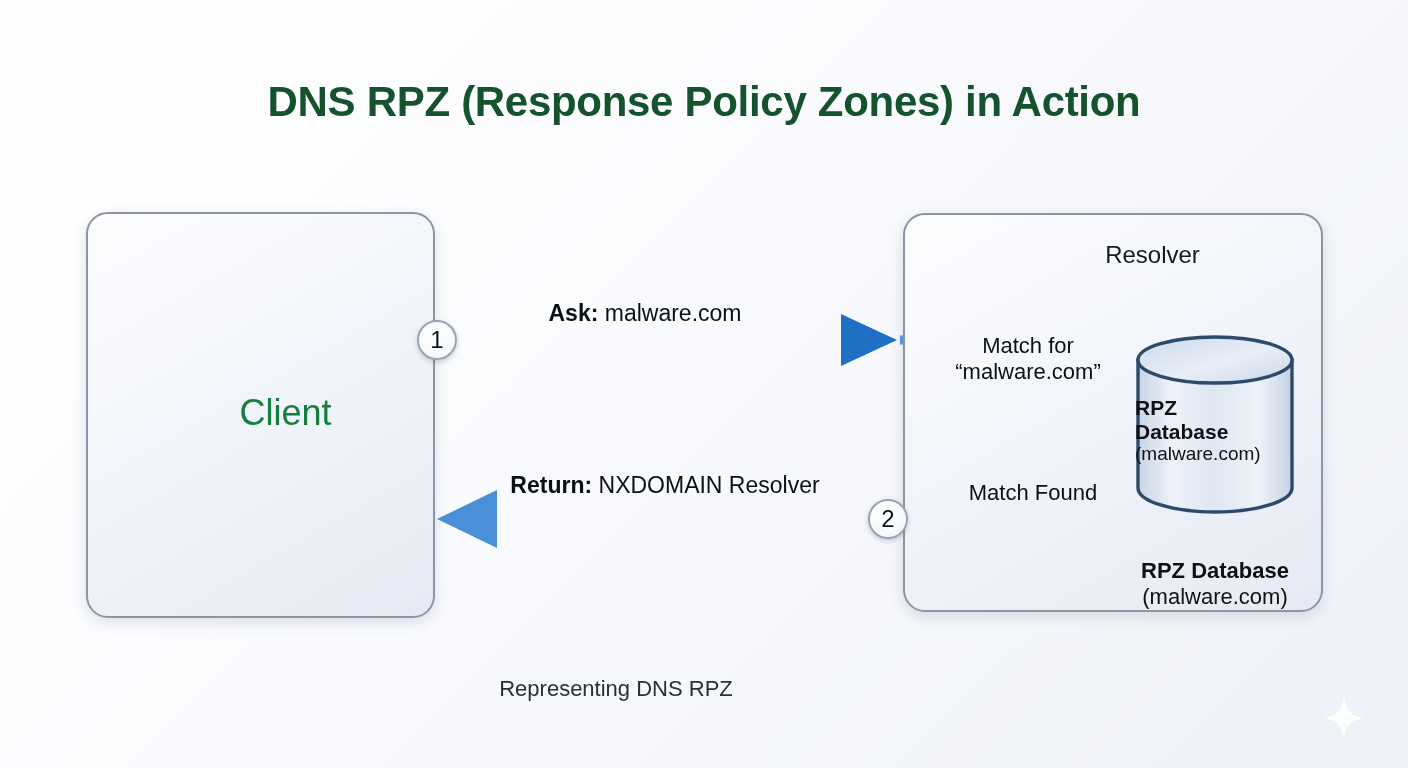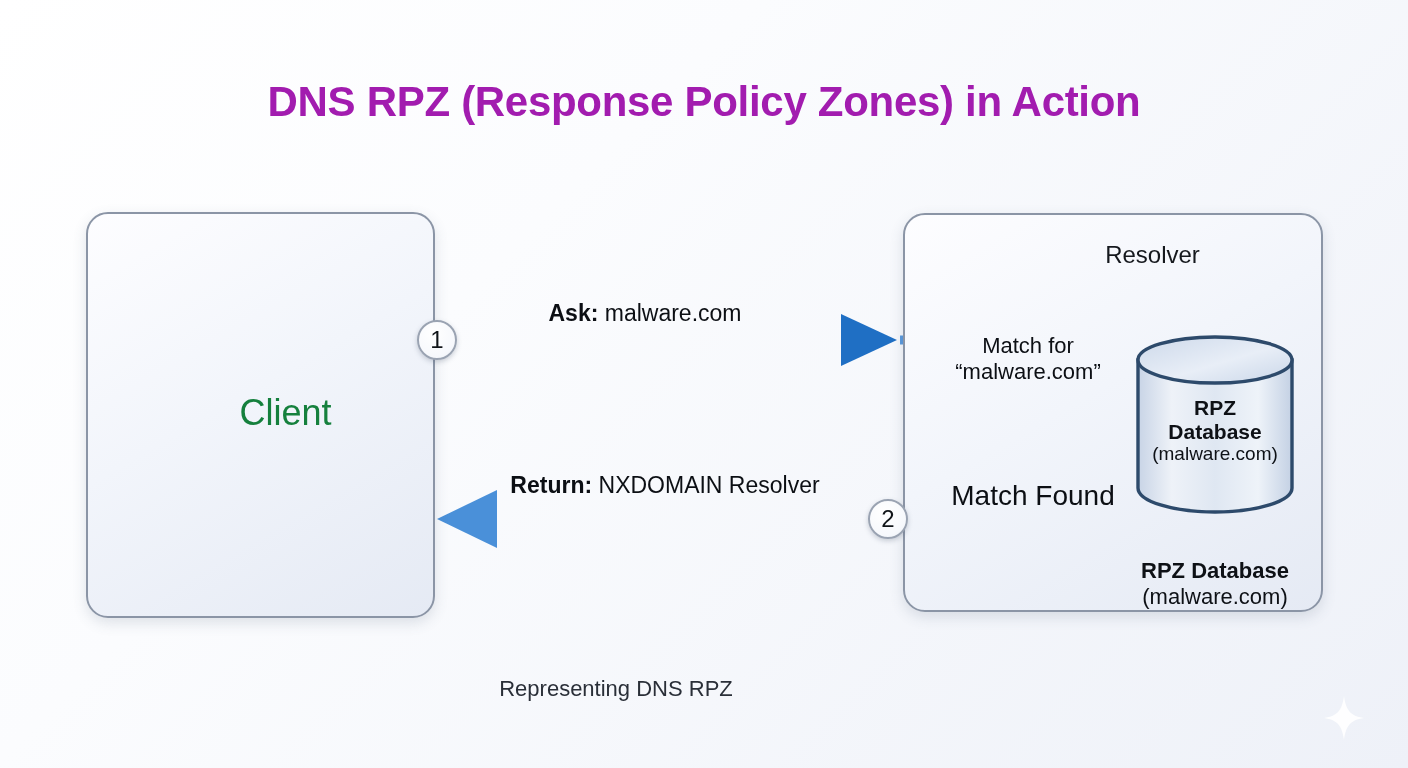--- a/index.html
+++ b/index.html
@@ -8,21 +8,21 @@
     font-family:"Liberation Sans","DejaVu Sans",sans-serif;
     background:linear-gradient(135deg,#ffffff 0%,#fbfcfe 35%,#eef1f8 100%);
     position:relative;
   }
   .stage{position:absolute;inset:0;}
   .abs{position:absolute;}
 
   
   #title{
     left:0;top:78px;width:1408px;text-align:center;
-    font-size:42px;font-weight:bold;color:#a21caf;
+    font-size:42px;font-weight:bold;color:#14532d;
     letter-spacing:-0.3px;
   }
 
   
   .node-box{
     border:2px solid #8b95a6;
     border-radius:22px;
     background:linear-gradient(150deg,#fdfdff 0%,#f2f5fb 45%,#e5eaf4 100%);
     box-shadow:0 5px 14px rgba(70,85,110,.16);
     box-sizing:border-box;
@@ -35,21 +35,21 @@
     font-size:36px;color:#15803d;
   }
   #resolver-label{
     left:903px;top:241px;width:499px;text-align:center;
     font-size:24px;color:#15181d;
   }
 
   
   #cylinder{left:1135px;top:335px;width:160px;height:178px;}
   #cyl-text{
-    left:1135px;top:396px;width:160px;text-align:center;
+    left:1135px;top:396px;width:160px;text-align:left;
     line-height:1.13;color:#0e1116;
   }
   #cyl-text .l1,#cyl-text .l2{font-size:21px;font-weight:bold;display:block;}
   #cyl-text .l3{font-size:19px;display:block;}
 
   #db-caption{
     left:1100px;top:522px;width:230px;text-align:center;line-height:1.18;
     color:#0e1116;
     margin-top:36px;
   }
@@ -58,21 +58,21 @@
 
   
   .flow-label{color:#0c0f14;}
   .flow-label b{font-weight:bold;}
 
   #lbl-ask{left:440px;top:300px;width:410px;text-align:center;font-size:23px;}
   #lbl-return{left:440px;top:472px;width:450px;text-align:center;font-size:23px;}
   #lbl-check{
     left:938px;top:333px;width:180px;text-align:center;font-size:22px;line-height:1.2;
   }
-  #lbl-match{left:948px;top:480px;width:170px;text-align:center;font-size:28px;}
+  #lbl-match{left:948px;top:480px;width:170px;text-align:center;font-size:22px;}
 
   
   .step{
     border-radius:50%;
     background:radial-gradient(circle at 38% 32%,#ffffff 0%,#f6f8fc 70%,#e9edf4 100%);
     border:2px solid #9aa3b2;
     box-shadow:0 2px 5px rgba(60,75,100,.25);
     display:flex;align-items:center;justify-content:center;
     font-size:24px;color:#101418;box-sizing:border-box;
   }

